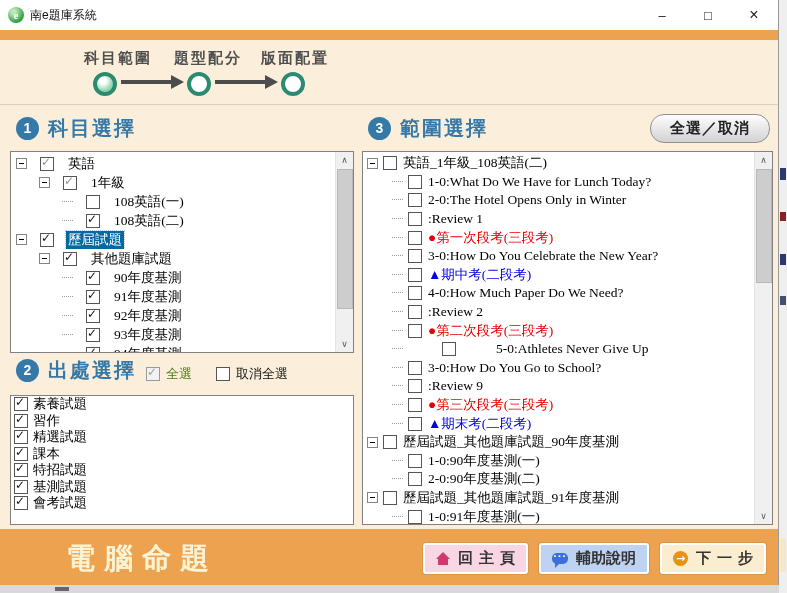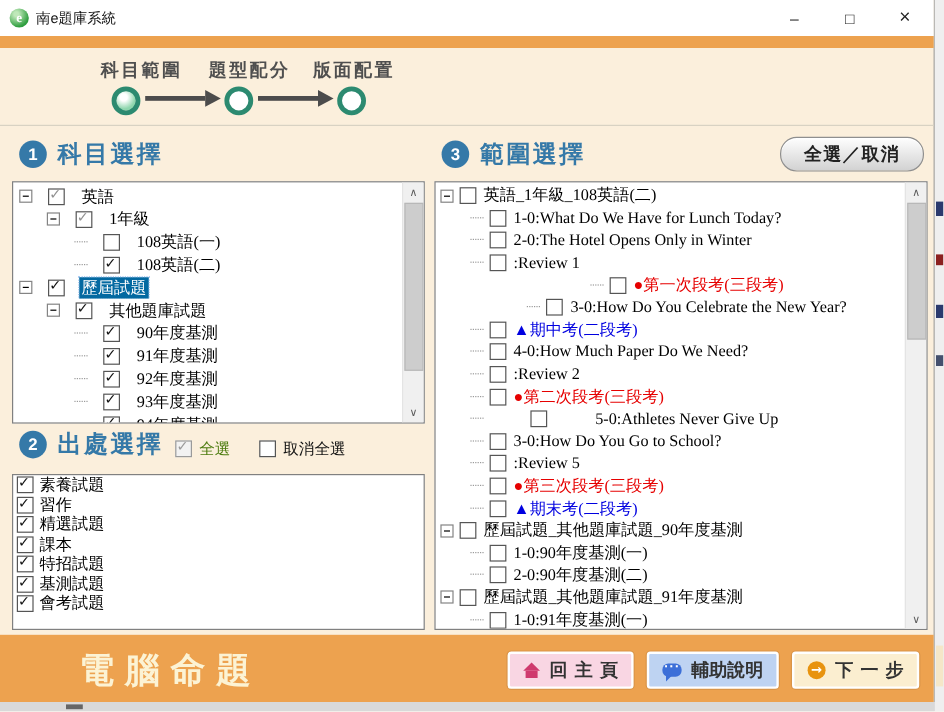--- a/index.html
+++ b/index.html
@@ -263,26 +263,26 @@
             <div class="trow" style="padding-left: 29px;">
               <span class="exp-spacer"></span>
               <span class="cb unchecked"></span>
               <span class="tlabel">2-0:The Hotel Opens Only in Winter</span>
             </div>
             <div class="trow" style="padding-left: 29px;">
               <span class="exp-spacer"></span>
               <span class="cb unchecked"></span>
               <span class="tlabel">:Review 1</span>
             </div>
-            <div class="trow" style="padding-left: 29px; justify-content: center;">
+            <div class="trow" style="padding-left: 29px;">
               <span class="exp-spacer"></span>
               <span class="cb unchecked"></span>
               <span class="tlabel c-red">●第一次段考(三段考)</span>
             </div>
-            <div class="trow" style="padding-left: 29px; justify-content: center;">
+            <div class="trow" style="padding-left: 29px;">
               <span class="exp-spacer"></span>
               <span class="cb unchecked"></span>
               <span class="tlabel">3-0:How Do You Celebrate the New Year?</span>
             </div>
             <div class="trow" style="padding-left: 29px;">
               <span class="exp-spacer"></span>
               <span class="cb unchecked"></span>
               <span class="tlabel c-blue">▲期中考(二段考)</span>
             </div>
             <div class="trow" style="padding-left: 29px;">
@@ -306,21 +306,21 @@
               <span class="tlabel">5-0:Athletes Never Give Up</span>
             </div>
             <div class="trow" style="padding-left: 29px;">
               <span class="exp-spacer"></span>
               <span class="cb unchecked"></span>
               <span class="tlabel">3-0:How Do You Go to School?</span>
             </div>
             <div class="trow" style="padding-left: 29px;">
               <span class="exp-spacer"></span>
               <span class="cb unchecked"></span>
-              <span class="tlabel">:Review 5</span>
+              <span class="tlabel">:Review 9</span>
             </div>
             <div class="trow" style="padding-left: 29px;">
               <span class="exp-spacer"></span>
               <span class="cb unchecked"></span>
               <span class="tlabel c-red">●第三次段考(三段考)</span>
             </div>
             <div class="trow" style="padding-left: 29px;">
               <span class="exp-spacer"></span>
               <span class="cb unchecked"></span>
               <span class="tlabel c-blue">▲期末考(二段考)</span>

